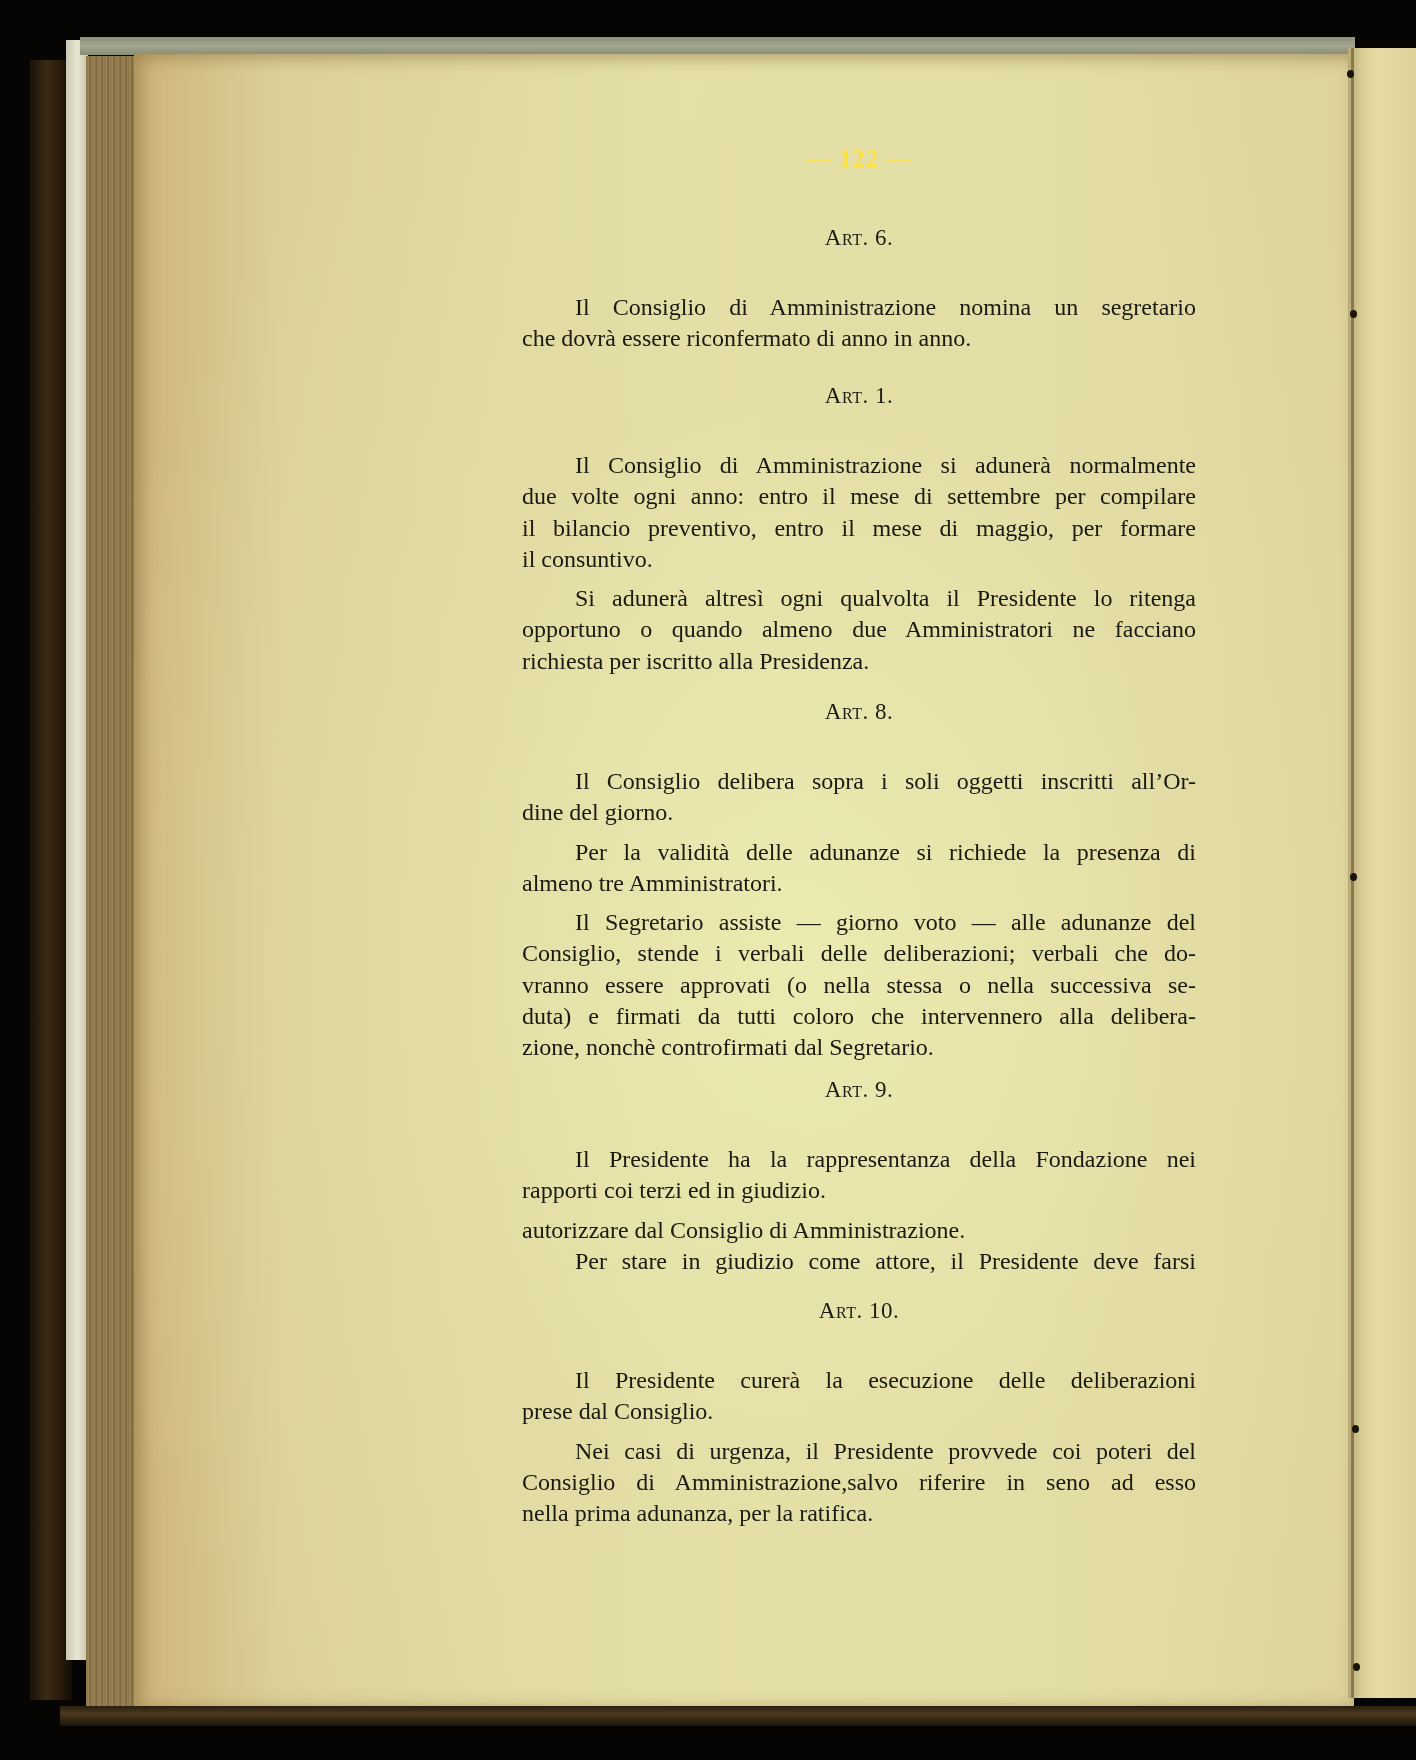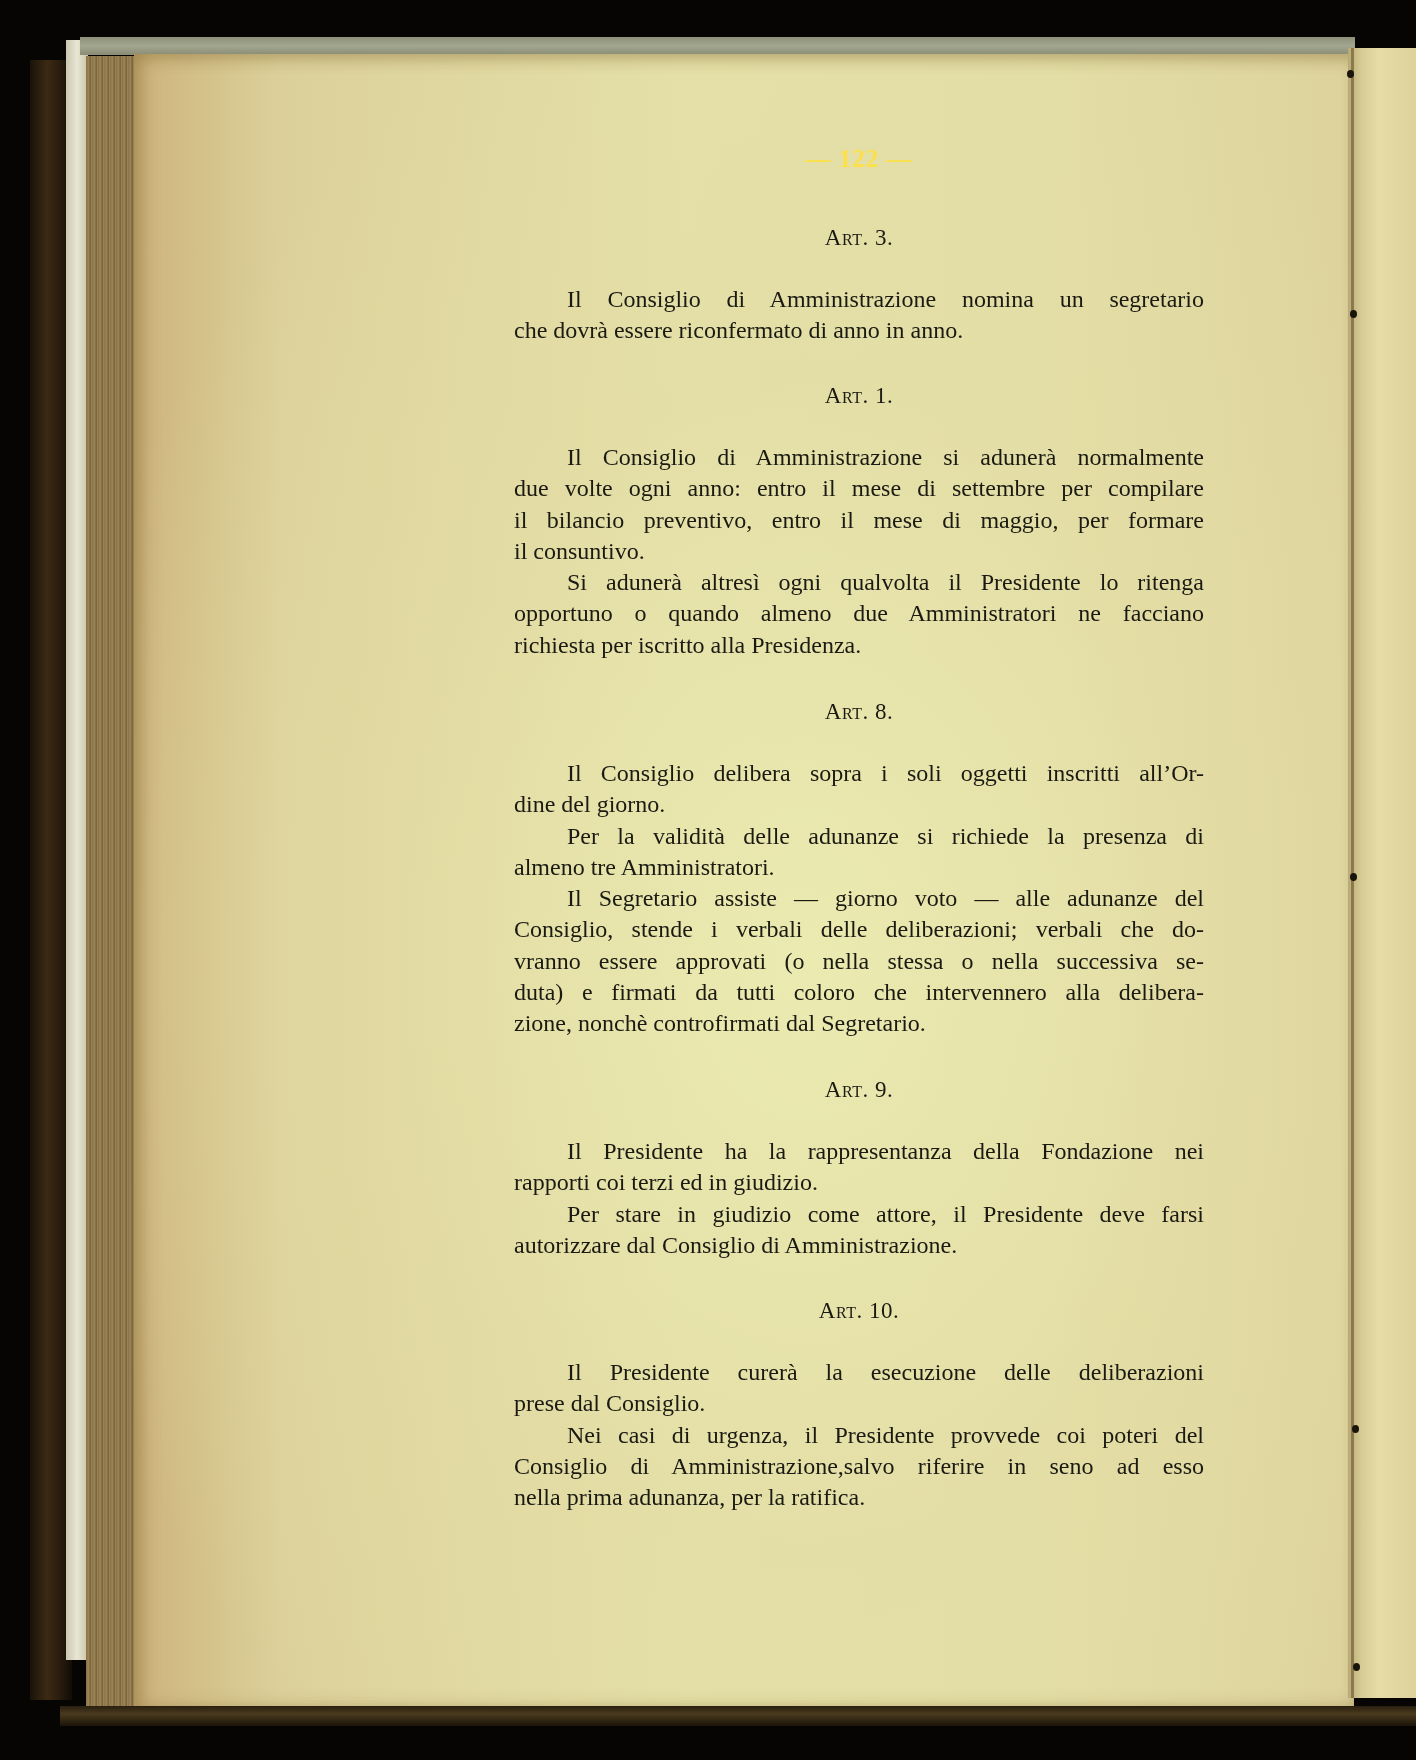--- a/index.html
+++ b/index.html
@@ -95,21 +95,21 @@
       text-align: center;
       font-family: "Liberation Serif", serif;
       font-size: 23px;
       font-variant: small-caps;
       color: #1b1a12;
       height: 31px;
       line-height: 31px;
       letter-spacing: 0.5px;
     }
     .para {
-      margin: 0;
+      margin: 8px;
       font-family: "Liberation Serif", serif;
       font-size: 24px;
       line-height: 31.3px;
       color: #1b1a12;
       text-align: justify;
       text-align-last: left;
       text-indent: 53px;
       font-stretch: condensed;
     }
     .para .ln {
@@ -142,21 +142,21 @@
   <div class="gutter-mark" style="left:1347px; top:70px;"></div>
   <div class="gutter-mark" style="left:1350px; top:310px;"></div>
   <div class="gutter-mark" style="left:1350px; top:873px;"></div>
   <div class="gutter-mark" style="left:1352px; top:1425px;"></div>
   <div class="gutter-mark" style="left:1353px; top:1663px;"></div>
   <div class="bottom-edge"></div>
 
   <div class="page-number">— 122 —</div>
 
   <div class="article" style="top:222px;">
-    <div class="art-heading">Art. 3.</div>
+    <div class="art-heading">Art. 6.</div>
     <div class="body-gap"></div>
     <p class="para">
       <span class="ln first">Il Consiglio di Amministrazione nomina un segretario</span>
       <span class="ln last">che dovrà essere riconfermato di anno in anno.</span>
     </p>
   </div>
 
   <div class="article" style="top:380px;">
     <div class="art-heading">Art. 1.</div>
     <div class="body-gap"></div>
@@ -194,22 +194,22 @@
   </div>
 
   <div class="article" style="top:1074px;">
     <div class="art-heading">Art. 9.</div>
     <div class="body-gap"></div>
     <p class="para">
       <span class="ln first">Il Presidente ha la rappresentanza della Fondazione nei</span>
       <span class="ln last">rapporti coi terzi ed in giudizio.</span>
     </p>
     <p class="para">
+      <span class="ln last">autorizzare dal Consiglio di Amministrazione.</span>
       <span class="ln first">Per stare in giudizio come attore, il Presidente deve farsi</span>
-      <span class="ln last">autorizzare dal Consiglio di Amministrazione.</span>
     </p>
   </div>
 
   <div class="article" style="top:1295px;">
     <div class="art-heading">Art. 10.</div>
     <div class="body-gap"></div>
     <p class="para">
       <span class="ln first">Il Presidente curerà la esecuzione delle deliberazioni</span>
       <span class="ln last">prese dal Consiglio.</span>
     </p>

